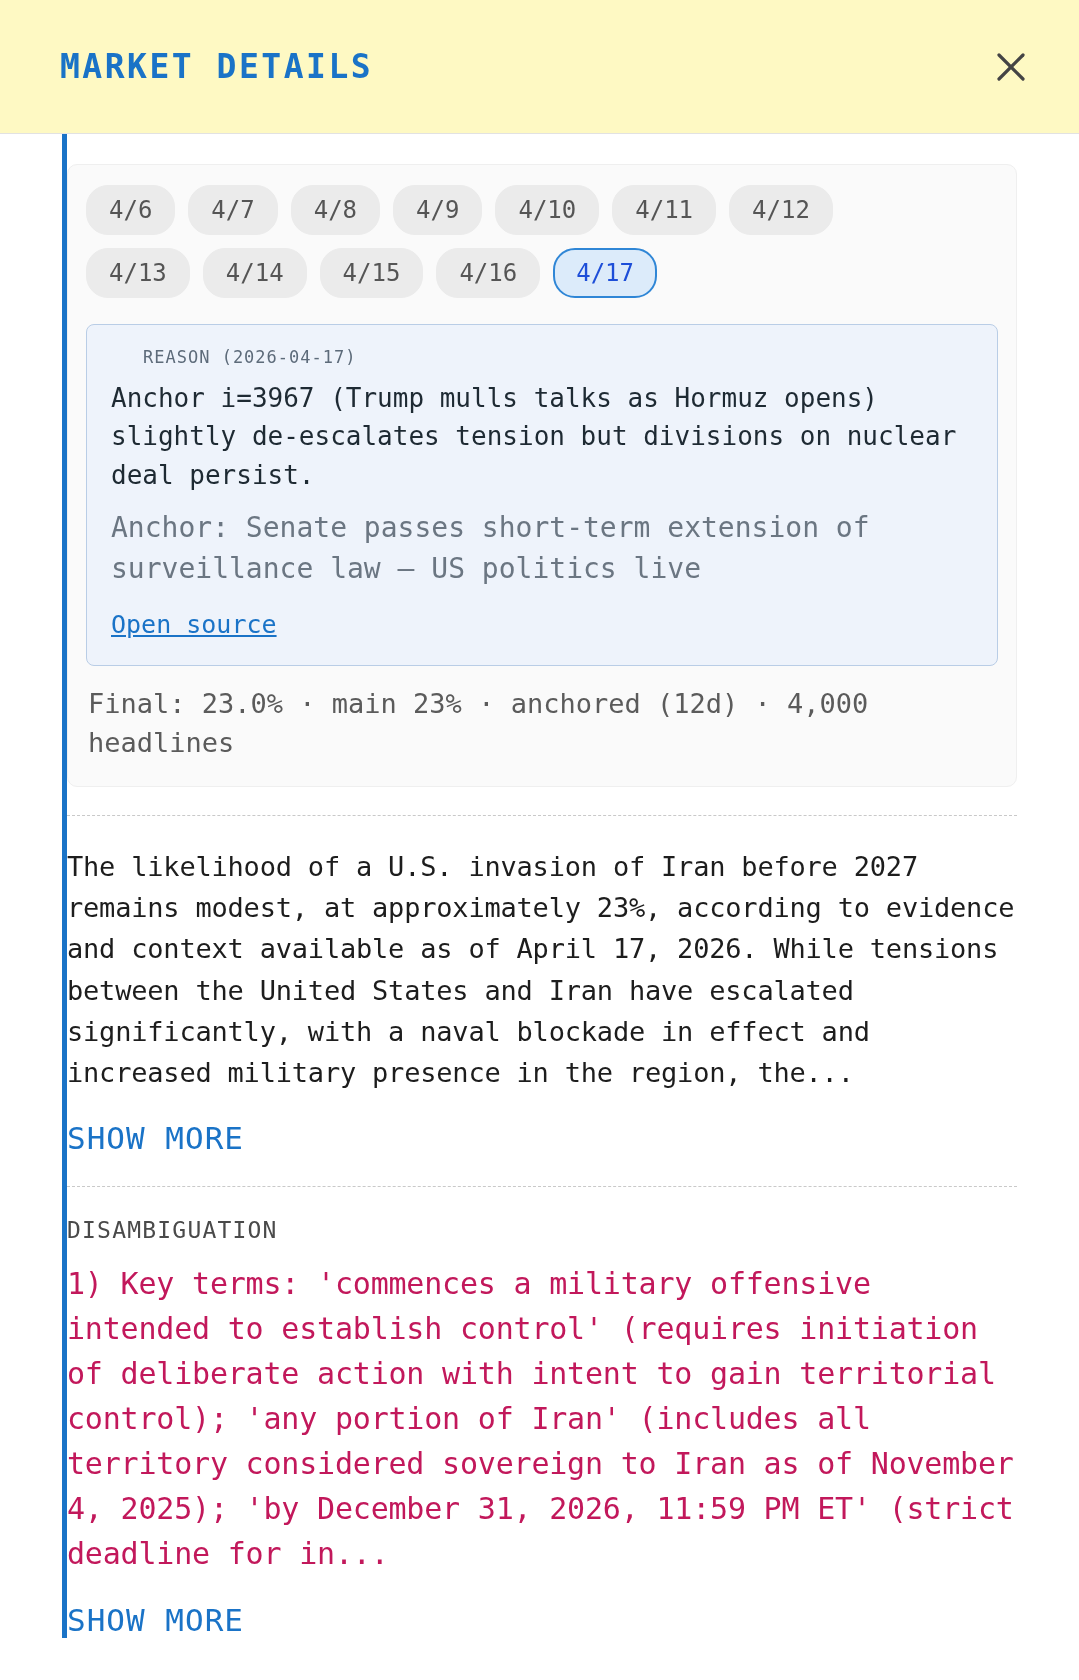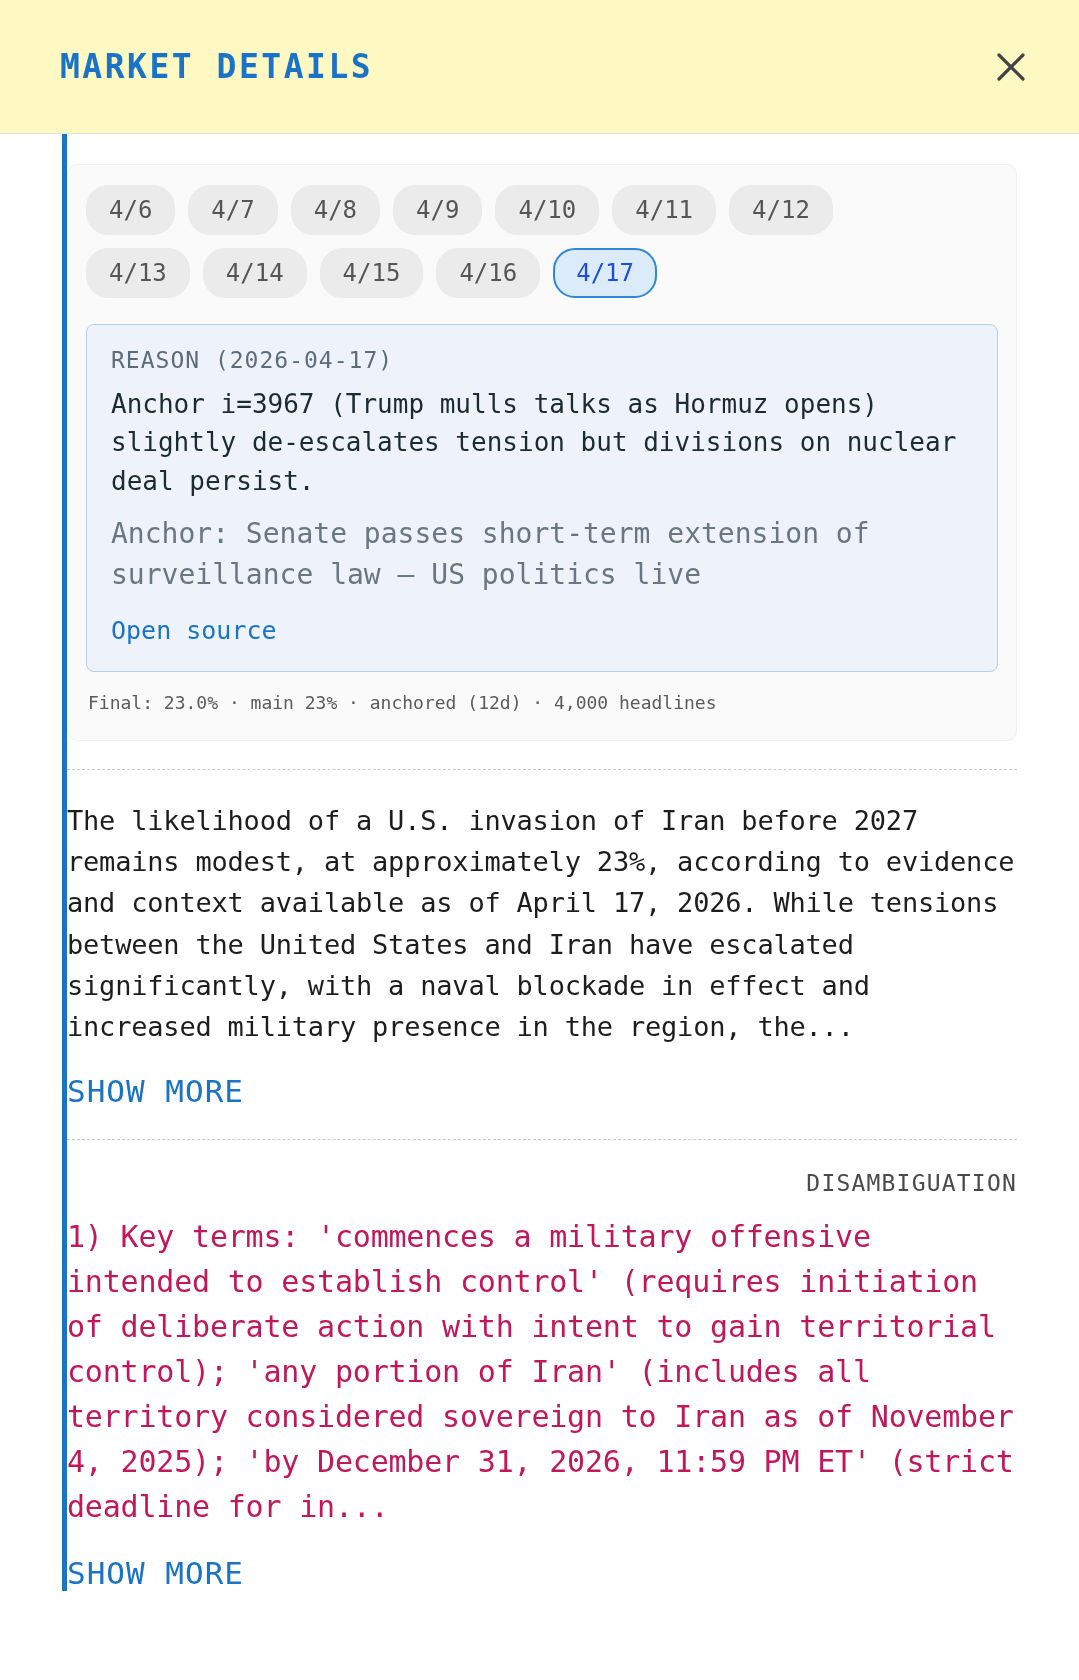--- a/index.html
+++ b/index.html
@@ -95,47 +95,49 @@
 
   
   .reason-box {
     margin-top: 26px;
     background: #eef3fb;
     border: 1px solid #b9cde6;
     border-radius: 8px;
     padding: 22px 24px 26px 24px;
   }
   .reason-label {
-    font-size: 23px;
+    font-size: 17px;
     color: #5d6b7a;
     letter-spacing: 1px;
     margin-bottom: 12px;
+    margin-left: 32px;
   }
   .reason-text {
     font-size: 26px;
     color: #1e2a33;
     line-height: 1.48;
     margin-bottom: 14px;
   }
   .reason-anchor {
     font-size: 28px;
     color: #6b7682;
     line-height: 1.45;
     margin-bottom: 20px;
   }
   .reason-link {
     font-size: 25px;
     color: #1a73c7;
+    text-decoration: underline;
     cursor: pointer;
     display: inline-block;
     text-align: center;
   }
   .final-line {
     margin-top: 18px;
-    font-size: 18px;
+    font-size: 27px;
     color: #5b5b5b;
     line-height: 1.45;
     padding: 0 2px;
   }
 
   
   .divider {
     border: none;
     border-top: 1px dashed #c9c9c9;
     margin: 28px 0 30px 0;
@@ -156,21 +158,20 @@
     color: #1a73c7;
     cursor: pointer;
   }
 
   
   .section-label {
     font-size: 23px;
     letter-spacing: 1.2px;
     color: #4a4a4a;
     margin-bottom: 18px;
-    text-align: right;
   }
   .disambig-text {
     font-size: 30px;
     line-height: 1.5;
     color: #c2185b;
     letter-spacing: -0.2px;
   }
 </style>
 </head>
 <body>

